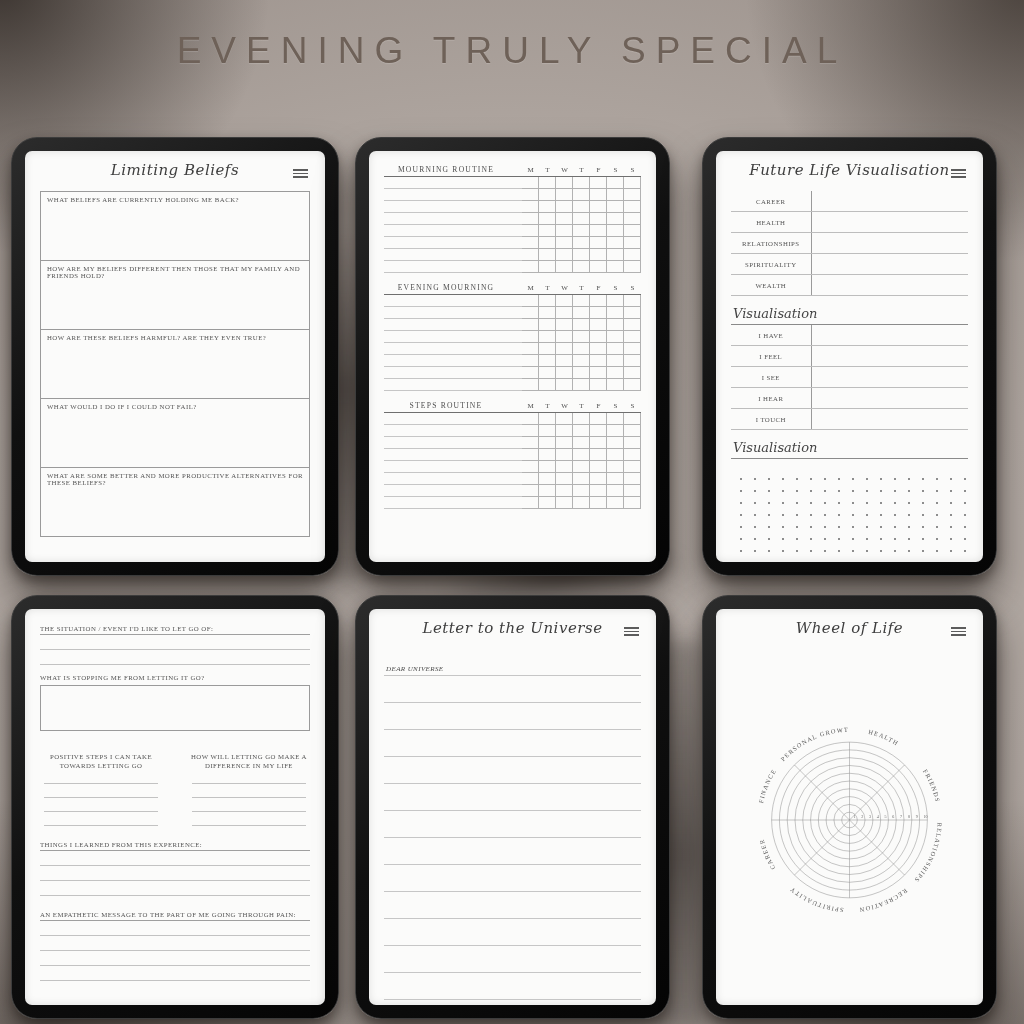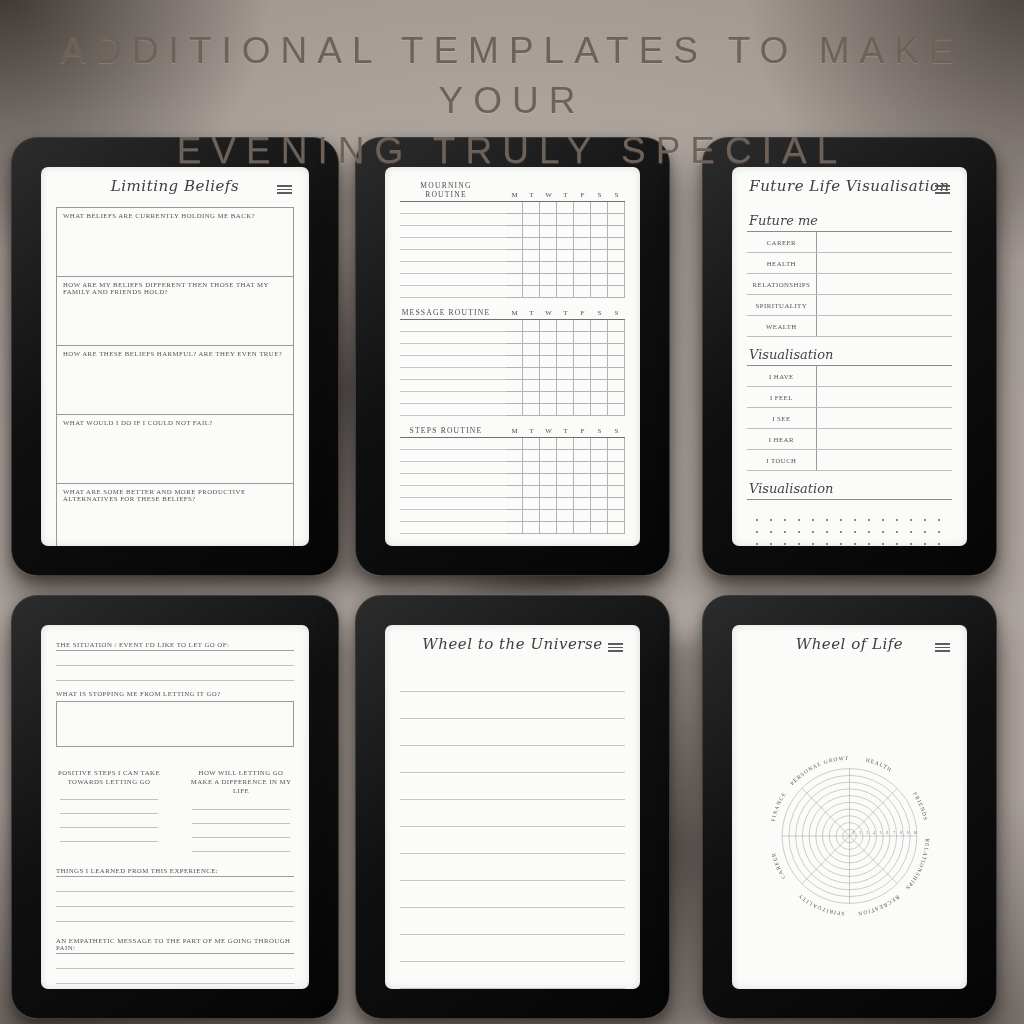--- a/index.html
+++ b/index.html
@@ -36,21 +36,21 @@
   }
 
   .grid {
     position:absolute; left:11px; top:137px; z-index:1;
     display:grid; grid-template-columns:328px 315px 311px;
     grid-template-rows:439px 424px; column-gap:16px; row-gap:19px;
   }
   .grid > :nth-child(3n) { margin-left:16px; } 
 
   .tablet {
-    position:relative; border-radius:26px; padding:29px;
+    position:relative; border-radius:26px; padding:13px;
     background: linear-gradient(145deg, #2c2c2c 0%, #101010 45%, #050505 100%);
     border:1px solid #3c3c3c;
     box-shadow: 0 24px 36px rgba(28,22,18,.55), 0 6px 12px rgba(28,22,18,.45);
   }
   .screen {
     width:100%; height:100%; background:#fbfbfa; border-radius:7px;
     overflow:hidden; padding:10px 15px 8px 15px; position:relative;
     box-shadow: inset 0 0 8px rgba(0,0,0,.12);
   }
   .page-header { position:relative; text-align:center; height:26px; margin-bottom:4px; }
@@ -120,21 +120,20 @@
 <div class="canvas">
   <div class="shade shade-tl"></div>
   <div class="shade shade-tr"></div>
   <div class="shade shade-bl"></div>
   <div class="shade shade-br"></div>
   <div class="shade wedge1"></div>
   <div class="shade wedge2"></div>
   <div class="shade wedge3"></div>
 
   <div class="main-title">
-    <div>ADDITIONAL TEMPLATES TO MAKE YOUR</div>
     <div>EVENING TRULY SPECIAL</div>
   </div>
 
   <div class="grid">
 
     <div class="tablet">
       <div class="screen">
         <div class="page-header">
           <span class="page-title">Limiting Beliefs</span>
           <span class="hamburger">
@@ -257,21 +256,21 @@
                   <div class="r-cell"></div>
                   <div class="r-cell"></div>
                   <div class="r-cell"></div>
                   <div class="r-cell"></div>
                   <div class="r-cell"></div>
                 </div>
               </div>
             </div>
             <div class="routine">
               <div class="routine-head">
-                <div class="routine-label">MESSAGE ROUTINE</div>
+                <div class="routine-label">EVENING MOURNING</div>
                 <div class="day-heads">
                   <span>M</span>
                   <span>T</span>
                   <span>W</span>
                   <span>T</span>
                   <span>F</span>
                   <span>S</span>
                   <span>S</span>
                 </div>
               </div>
@@ -462,21 +461,20 @@
       <div class="screen">
         <div class="page-header">
           <span class="page-title">Future Life Visualisation</span>
           <span class="hamburger">
               <i></i>
               <i></i>
               <i></i>
             </span>
         </div>
         <div class="page-body">
-            <div class="sub-head">Future me</div>
             <div>
               <div class="ft-row">
                 <div class="ft-label tiny-caps">CAREER</div>
                 <div class="ft-value"></div>
               </div>
               <div class="ft-row">
                 <div class="ft-label tiny-caps">HEALTH</div>
                 <div class="ft-value"></div>
               </div>
               <div class="ft-row">
@@ -558,28 +556,31 @@
             <div class="lg-line"></div>
             <div class="lg-line"></div>
             <div class="lg-line"></div>
           </div>
       </div>
     </div>
 
     <div class="tablet">
       <div class="screen">
         <div class="page-header">
-          <span class="page-title">Wheel to the Universe</span>
+          <span class="page-title">Letter to the Universe</span>
           <span class="hamburger">
               <i></i>
               <i></i>
               <i></i>
             </span>
         </div>
         <div class="page-body">
+            <div class="lt-line">
+              <span class="lt-sal">DEAR UNIVERSE</span>
+            </div>
             <div class="lt-line"></div>
             <div class="lt-line"></div>
             <div class="lt-line"></div>
             <div class="lt-line"></div>
             <div class="lt-line"></div>
             <div class="lt-line"></div>
             <div class="lt-line"></div>
             <div class="lt-line"></div>
             <div class="lt-line"></div>
             <div class="lt-line"></div>

